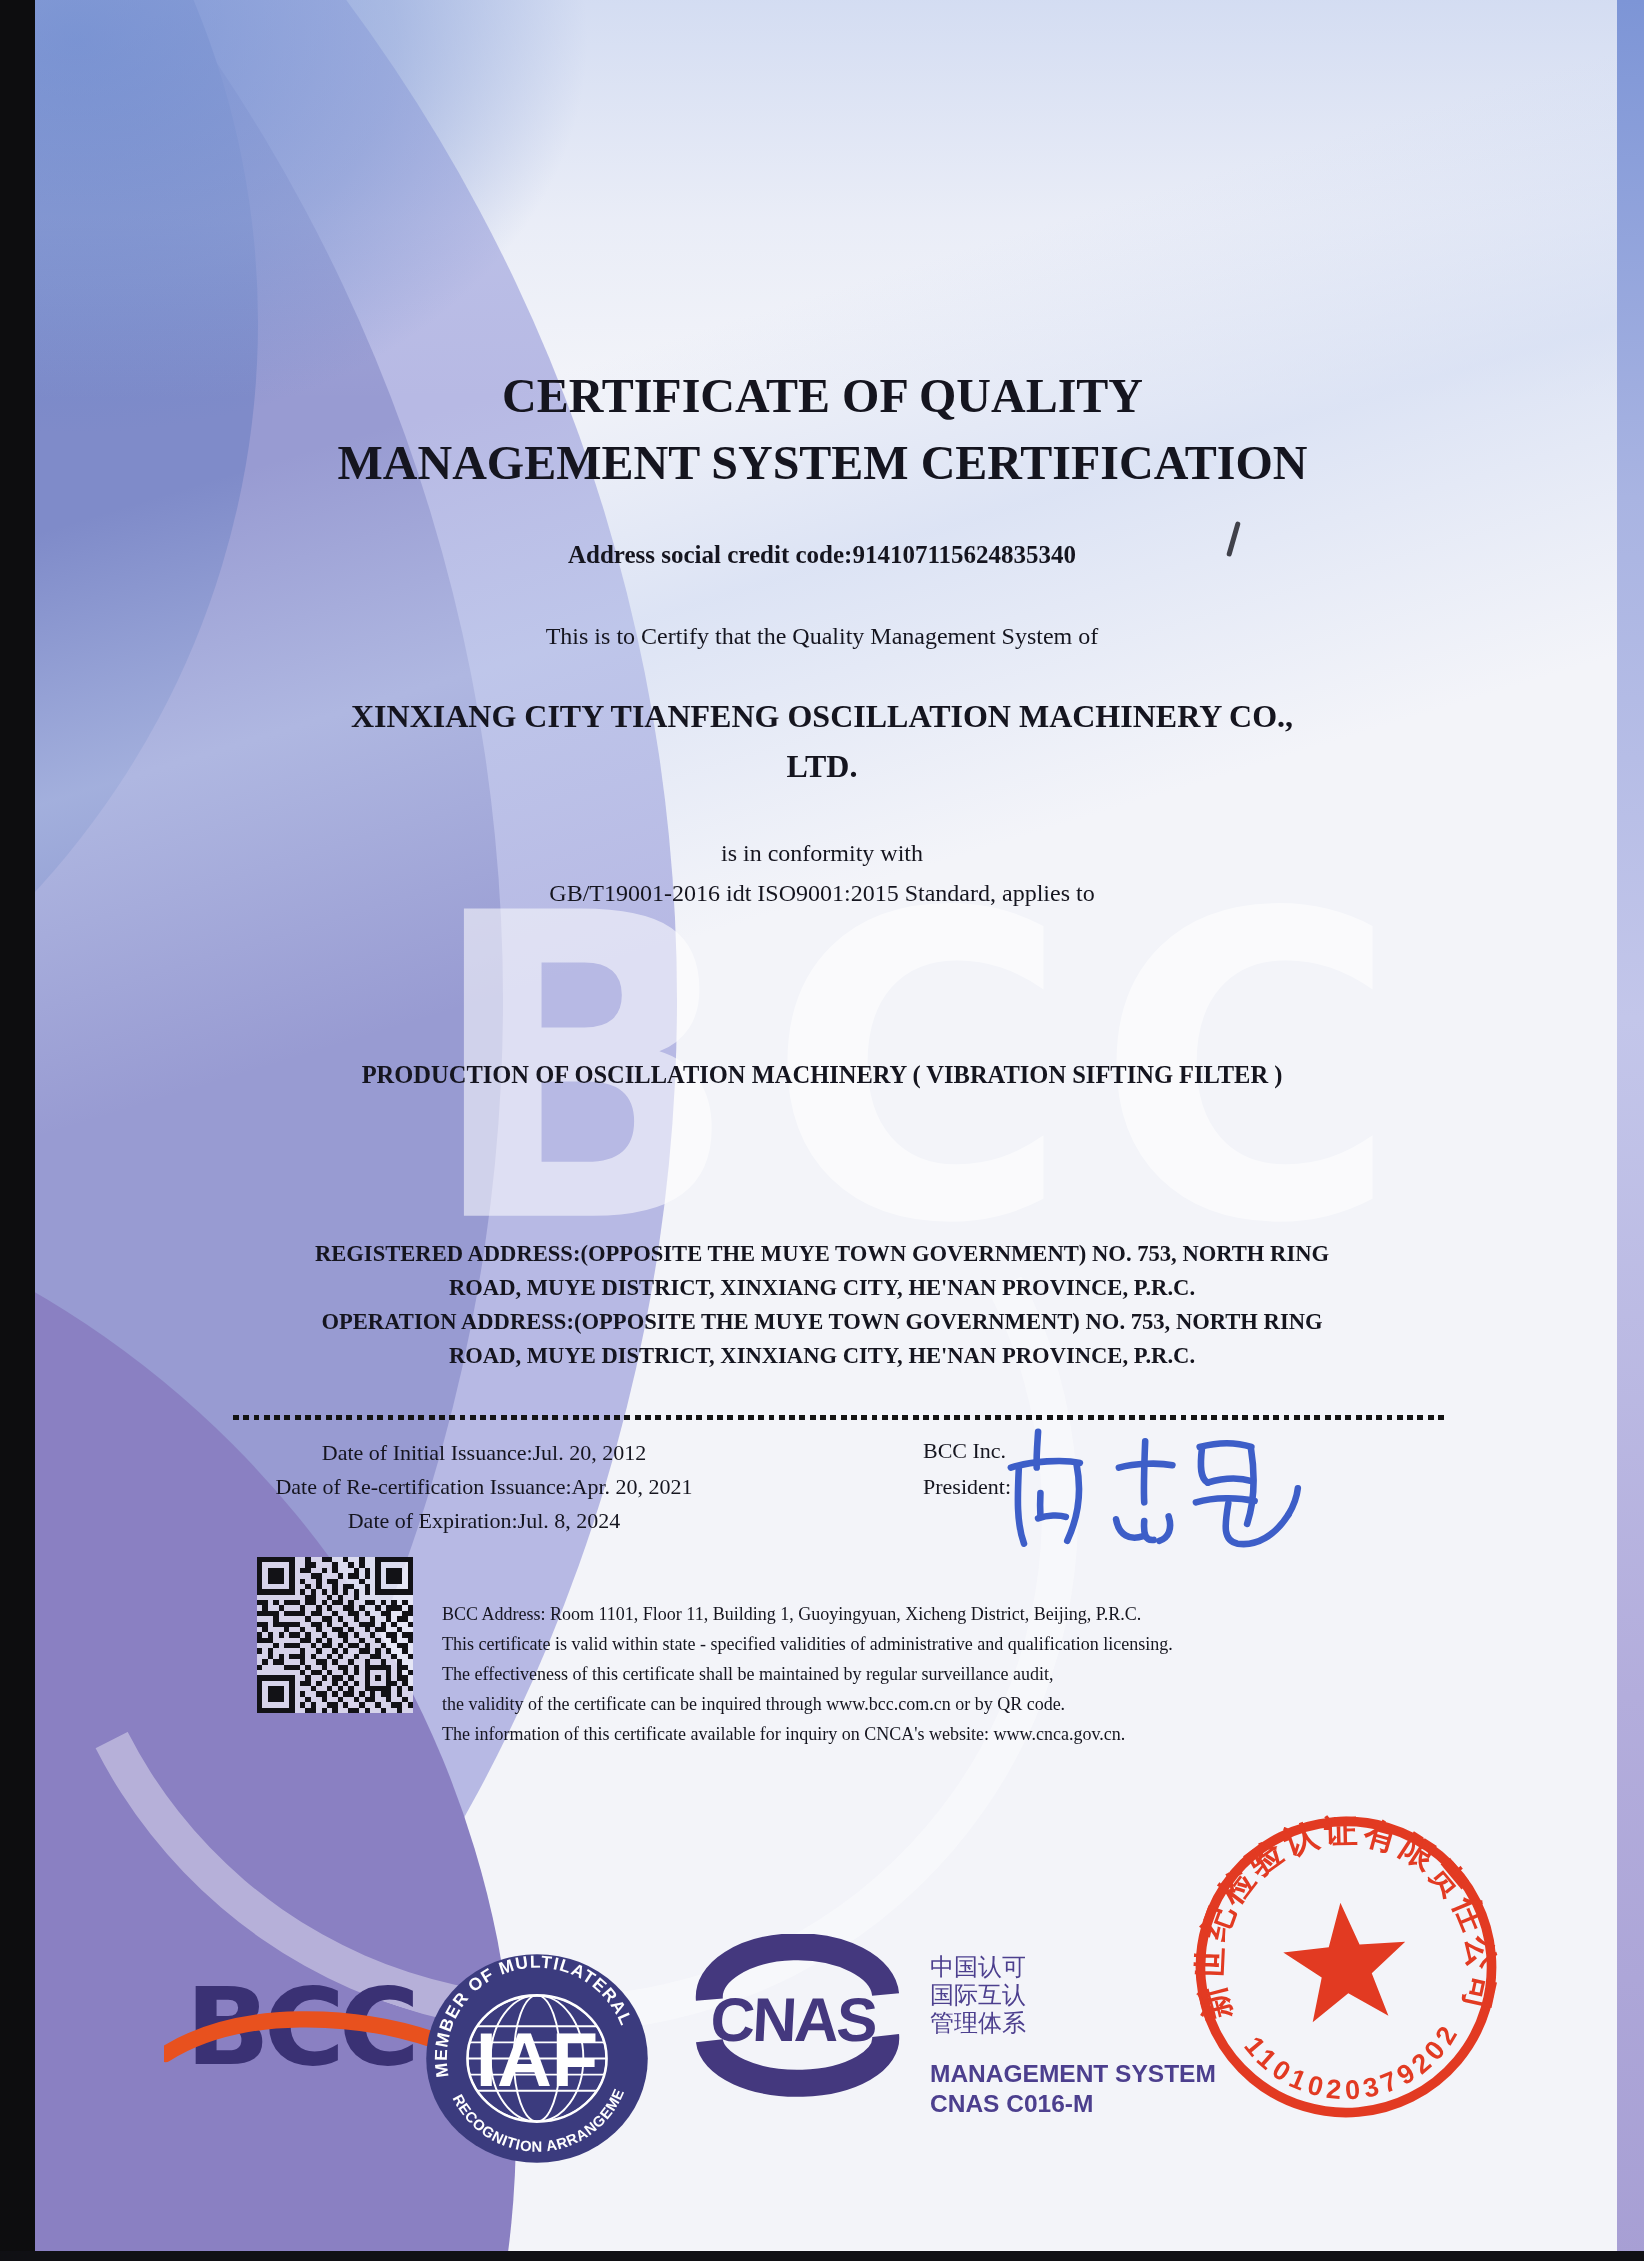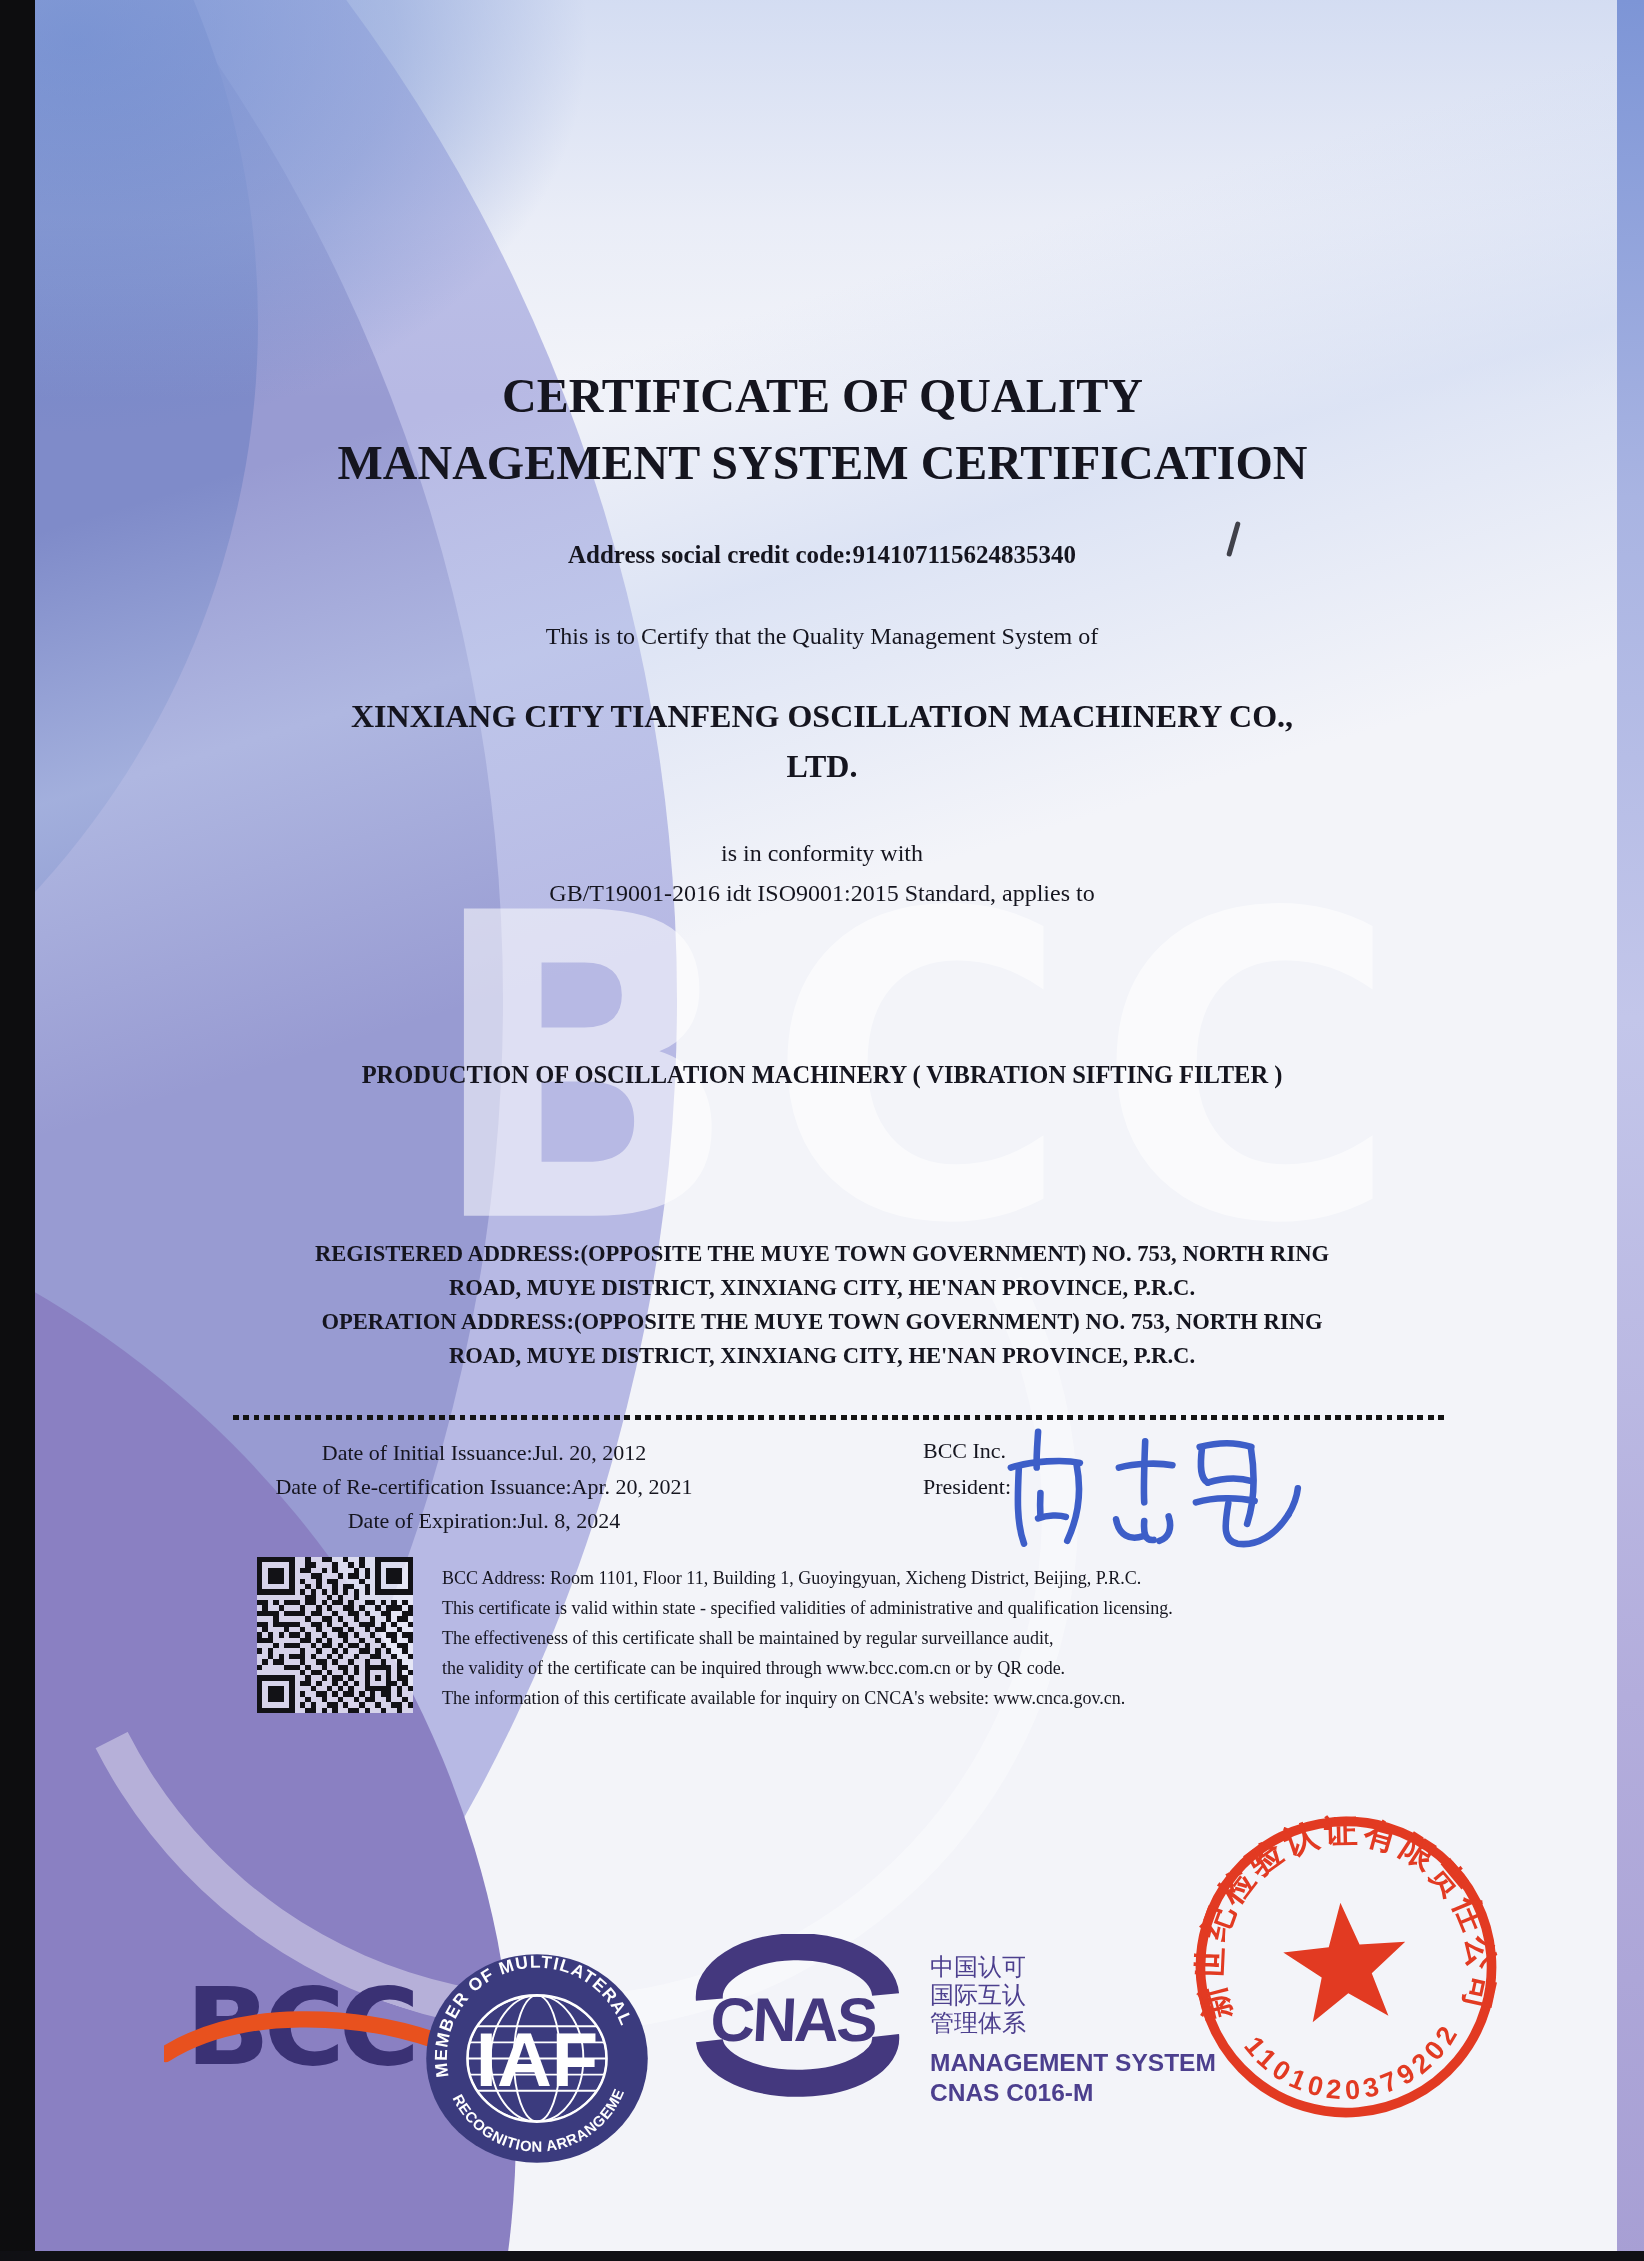--- a/index.html
+++ b/index.html
@@ -39,30 +39,30 @@
   .company{left:161px;top:691px;width:1322px;font-size:32px;font-weight:bold;line-height:50px;}
   .conformity{left:193px;top:833px;width:1258px;font-size:24px;line-height:40px;}
   .scope{left:161px;top:1061px;width:1322px;font-size:24.5px;font-weight:bold;}
   .addresses{left:193px;top:1237px;width:1258px;font-size:22.6px;font-weight:bold;line-height:34px;}
   .sep{left:233px;top:1415px;width:1215px;height:4.5px;
        background:repeating-linear-gradient(90deg,#141414 0 5.8px,transparent 5.8px 10.3px);}
   .dates{left:155px;top:1436px;width:658px;font-size:22px;line-height:34px;text-align:center;}
   .issuer{left:903px;top:1433px;width:258px;font-size:22px;line-height:36px;margin-left:20px;}
   .sig-wrap{left:993px;top:1405px;width:310px;height:174px;}
   .qr-wrap{left:257px;top:1557px;width:156px;height:156px;}
-  .notice{left:442px;top:1563px;width:800px;font-size:18px;line-height:30px;}
+  .notice{left:442px;top:1599px;width:800px;font-size:18px;line-height:30px;}
   .pen-mark{left:1231px;top:521px;width:4.5px;height:36px;background:#23232b;opacity:.85;transform:rotate(16deg);border-radius:2.6px;}
   
   .bcc-wrap{left:164px;top:1970px;width:271px;height:123px;}
   .iaf-wrap{left:421px;top:1949px;width:232px;height:219px;}
   .cnas-wrap{left:691px;top:1934px;width:213px;height:164px;}
   .cnas-text{left:930px;top:1953px;width:297px;color:#4c3f8e;}
   .cnas-text .cn{font-size:24px;line-height:28px;font-family:"Liberation Sans",sans-serif;}
   .cnas-text .en{font-size:24.5px;line-height:30px;font-weight:bold;font-family:"Liberation Sans",sans-serif;}
-  .cnas-text .en.first{margin-top:11px;}
+  .cnas-text .en.first{margin-top:22px;}
   .stamp-wrap{left:1185px;top:1806px;width:322px;height:322px;transform:rotate(-5deg);}
   svg{display:block;}
 </style>
 </head>
 <body>
 
 <div class="page">
 
   <div class="art band-light"></div>
   <div class="art band-mid"></div>

